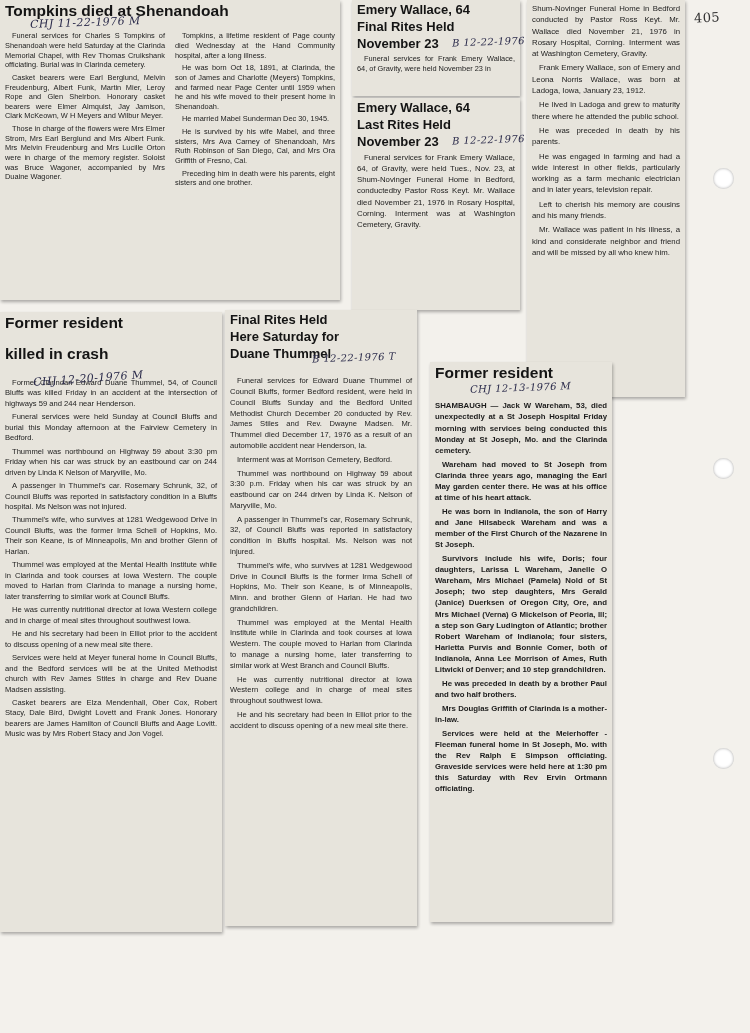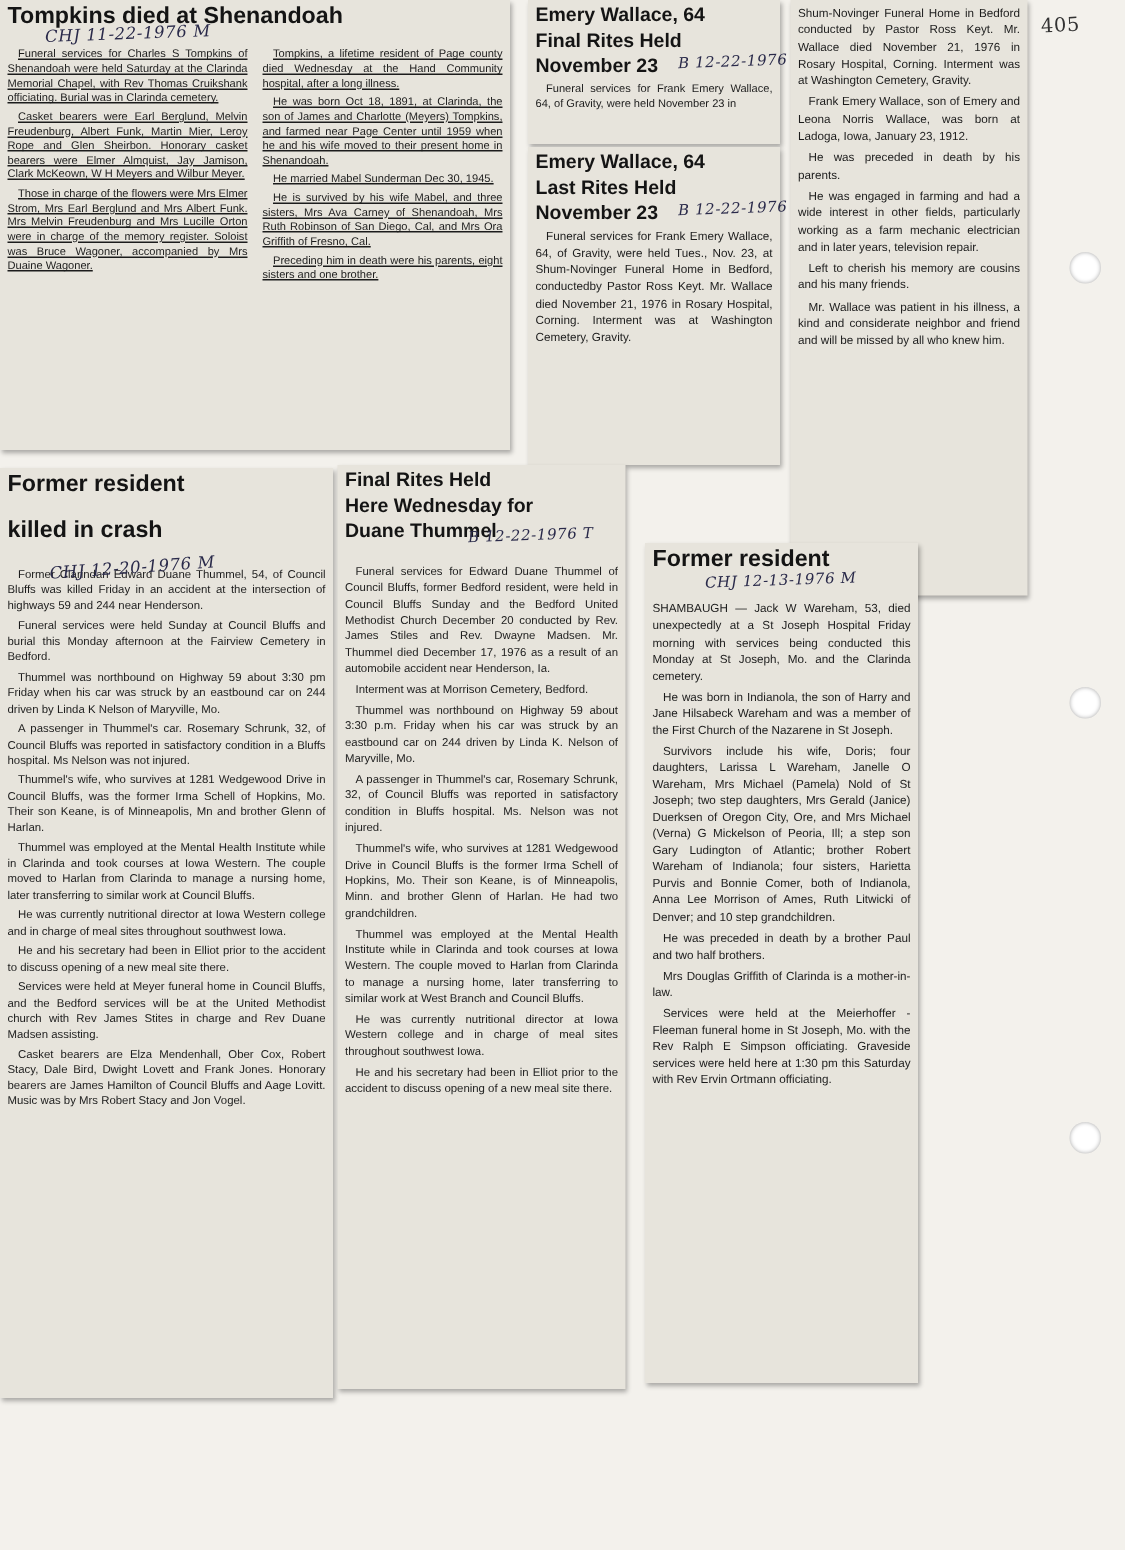--- a/index.html
+++ b/index.html
@@ -103,21 +103,21 @@
   <div class="hole" id="hole1"></div>
   <div class="hole" id="hole2"></div>
   <div class="hole" id="hole3"></div>
 
   <div class="hand pageno" style="left:694px; top:10px;">405</div>
 
   <div class="clip" id="clip-tompkins">
     <div class="inner">
       <div class="hl big">Tompkins died at Shenandoah</div>
       <div style="height:9px"></div>
-      <div class="col" style="display:flex; gap:10px;text-decoration:underline;">
+      <div class="col" style="display:flex; gap:10px;">
         <div style="flex:1">
           <p>Funeral services for Charles S Tompkins of Shenandoah were held Saturday at the Clarinda Memorial Chapel, with Rev Thomas Cruikshank officiating. Burial was in Clarinda cemetery.</p>
           <p>Casket bearers were Earl Berglund, Melvin Freudenburg, Albert Funk, Martin Mier, Leroy Rope and Glen Sheirbon. Honorary casket bearers were Elmer Almquist, Jay Jamison, Clark McKeown, W H Meyers and Wilbur Meyer.</p>
           <p>Those in charge of the flowers were Mrs Elmer Strom, Mrs Earl Berglund and Mrs Albert Funk. Mrs Melvin Freudenburg and Mrs Lucille Orton were in charge of the memory register. Soloist was Bruce Wagoner, accompanied by Mrs Duaine Wagoner.</p>
         </div>
         <div style="flex:1">
           <p>Tompkins, a lifetime resident of Page county died Wednesday at the Hand Community hospital, after a long illness.</p>
           <p>He was born Oct 18, 1891, at Clarinda, the son of James and Charlotte (Meyers) Tompkins, and farmed near Page Center until 1959 when he and his wife moved to their present home in Shenandoah.</p>
           <p>He married Mabel Sunderman Dec 30, 1945.</p>
           <p>He is survived by his wife Mabel, and three sisters, Mrs Ava Carney of Shenandoah, Mrs Ruth Robinson of San Diego, Cal, and Mrs Ora Griffith of Fresno, Cal.</p>
@@ -150,20 +150,21 @@
       </div>
     </div>
   </div>
   <div class="hand small" style="left:452px; top:134px;">B 12-22-1976 T</div>
 
   <div class="clip" id="clip-emery-3">
     <div class="inner">
       <div class="col" style="font-size:7.8px; line-height:1.45;">
         <p class="noind">Shum-Novinger Funeral Home in Bedford conducted by Pastor Ross Keyt. Mr. Wallace died November 21, 1976 in Rosary Hospital, Corning. Interment was at Washington Cemetery, Gravity.</p>
         <p>Frank Emery Wallace, son of Emery and Leona Norris Wallace, was born at Ladoga, Iowa, January 23, 1912.</p>
+        <p>He lived in Ladoga and grew to maturity there where he attended the public school.</p>
         <p>He was preceded in death by his parents.</p>
         <p>He was engaged in farming and had a wide interest in other fields, particularly working as a farm mechanic electrician and in later years, television repair.</p>
         <p>Left to cherish his memory are cousins and his many friends.</p>
         <p>Mr. Wallace was patient in his illness, a kind and considerate neighbor and friend and will be missed by all who knew him.</p>
       </div>
     </div>
   </div>
 
   <div class="clip" id="clip-crash">
     <div class="inner">
@@ -183,42 +184,43 @@
         <p>Services were held at Meyer funeral home in Council Bluffs, and the Bedford services will be at the United Methodist church with Rev James Stites in charge and Rev Duane Madsen assisting.</p>
         <p>Casket bearers are Elza Mendenhall, Ober Cox, Robert Stacy, Dale Bird, Dwight Lovett and Frank Jones. Honorary bearers are James Hamilton of Council Bluffs and Aage Lovitt. Music was by Mrs Robert Stacy and Jon Vogel.</p>
       </div>
     </div>
   </div>
   <div class="hand tilt" style="left:33px; top:372px;">CHJ 12-20-1976 M</div>
 
   <div class="clip" id="clip-thummel">
     <div class="inner">
       <div class="hl med">Final Rites Held</div>
-      <div class="hl med">Here Wednesday for</div>
+      <div class="hl med">Here Saturday for</div>
       <div class="hl med">Duane Thummel</div>
       <div class="col" style="margin-top:16px; font-size:7.6px; line-height:1.42;">
         <p>Funeral services for Edward Duane Thummel of Council Bluffs, former Bedford resident, were held in Council Bluffs Sunday and the Bedford United Methodist Church December 20 conducted by Rev. James Stiles and Rev. Dwayne Madsen. Mr. Thummel died December 17, 1976 as a result of an automobile accident near Henderson, Ia.</p>
         <p>Interment was at Morrison Cemetery, Bedford.</p>
         <p>Thummel was northbound on Highway 59 about 3:30 p.m. Friday when his car was struck by an eastbound car on 244 driven by Linda K. Nelson of Maryville, Mo.</p>
         <p>A passenger in Thummel's car, Rosemary Schrunk, 32, of Council Bluffs was reported in satisfactory condition in Bluffs hospital. Ms. Nelson was not injured.</p>
         <p>Thummel's wife, who survives at 1281 Wedgewood Drive in Council Bluffs is the former Irma Schell of Hopkins, Mo. Their son Keane, is of Minneapolis, Minn. and brother Glenn of Harlan. He had two grandchildren.</p>
         <p>Thummel was employed at the Mental Health Institute while in Clarinda and took courses at Iowa Western. The couple moved to Harlan from Clarinda to manage a nursing home, later transferring to similar work at West Branch and Council Bluffs.</p>
         <p>He was currently nutritional director at Iowa Western college and in charge of meal sites throughout southwest Iowa.</p>
         <p>He and his secretary had been in Elliot prior to the accident to discuss opening of a new meal site there.</p>
       </div>
     </div>
   </div>
   <div class="hand small" style="left:312px; top:352px;">B 12-22-1976 T</div>
 
   <div class="clip" id="clip-wareham">
     <div class="inner">
       <div class="hl big">Former resident</div>
       <div style="height:16px"></div>
-      <div class="col" style="font-size:7.8px; line-height:1.42;">
+      <div class="col" style="font-size:7.8px; line-height:1.42;font-weight:bold;">
         <p class="noind">SHAMBAUGH — Jack W Wareham, 53, died unexpectedly at a St Joseph Hospital Friday morning with services being conducted this Monday at St Joseph, Mo. and the Clarinda cemetery.</p>
+        <p>Wareham had moved to St Joseph from Clarinda three years ago, managing the Earl May garden center there. He was at his office at time of his heart attack.</p>
         <p>He was born in Indianola, the son of Harry and Jane Hilsabeck Wareham and was a member of the First Church of the Nazarene in St Joseph.</p>
         <p>Survivors include his wife, Doris; four daughters, Larissa L Wareham, Janelle O Wareham, Mrs Michael (Pamela) Nold of St Joseph; two step daughters, Mrs Gerald (Janice) Duerksen of Oregon City, Ore, and Mrs Michael (Verna) G Mickelson of Peoria, Ill; a step son Gary Ludington of Atlantic; brother Robert Wareham of Indianola; four sisters, Harietta Purvis and Bonnie Comer, both of Indianola, Anna Lee Morrison of Ames, Ruth Litwicki of Denver; and 10 step grandchildren.</p>
         <p>He was preceded in death by a brother Paul and two half brothers.</p>
         <p>Mrs Douglas Griffith of Clarinda is a mother-in-law.</p>
         <p>Services were held at the Meierhoffer - Fleeman funeral home in St Joseph, Mo. with the Rev Ralph E Simpson officiating. Graveside services were held here at 1:30 pm this Saturday with Rev Ervin Ortmann officiating.</p>
       </div>
     </div>
   </div>
   <div class="hand small" style="left:470px; top:382px;">CHJ 12-13-1976 M</div>
 

